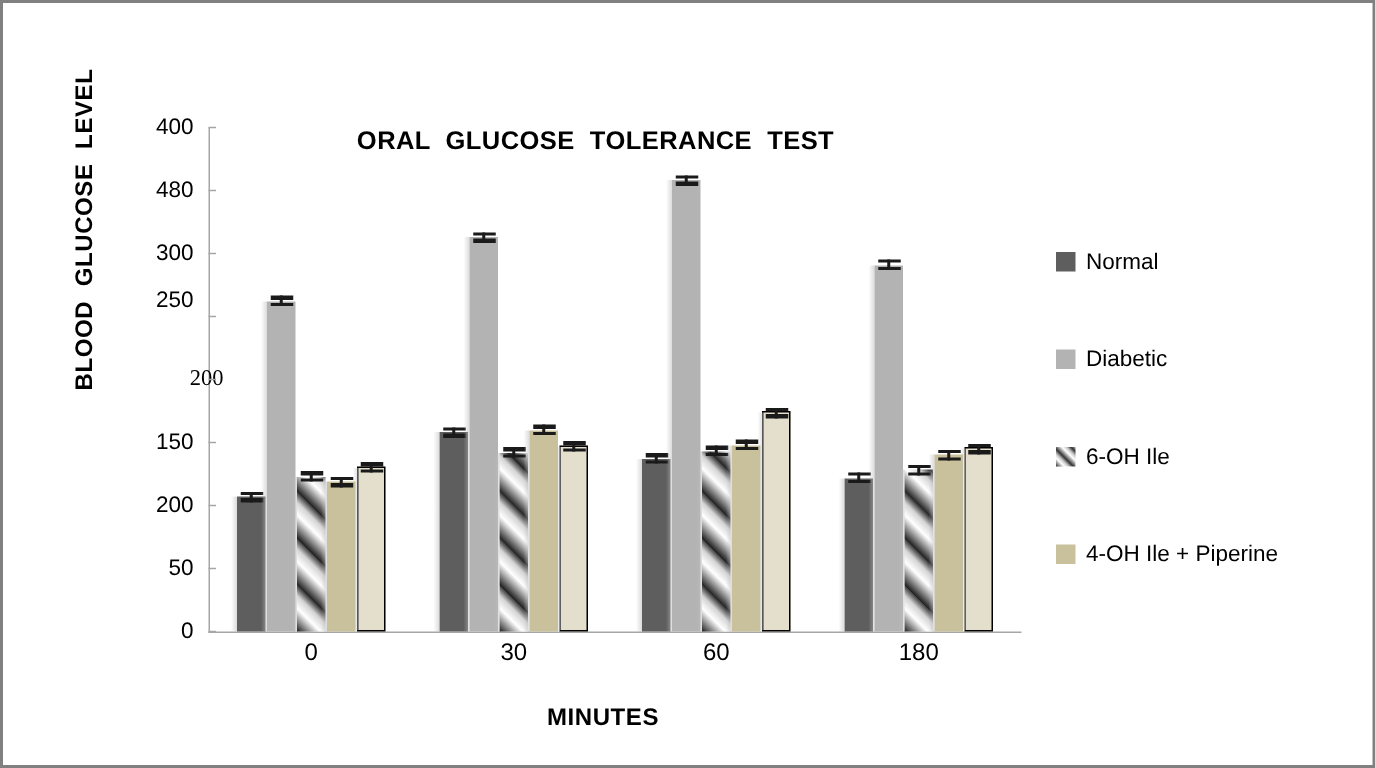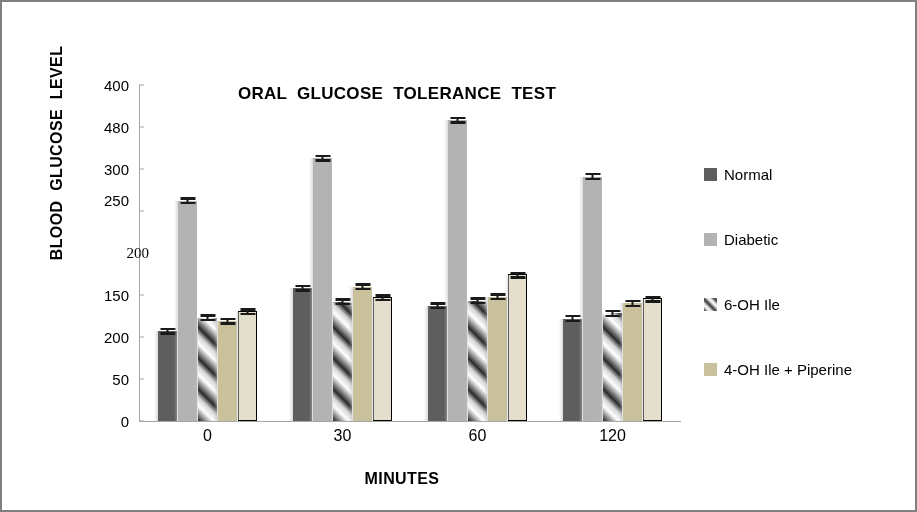--- a/index.html
+++ b/index.html
@@ -456,21 +456,21 @@
             </div>
           </div>
         </div>
       </div>
     </div>
 
   <div id="x-ticks-layer">
       <div class="x-tick-label" style="left: 205.5px;">0</div>
       <div class="x-tick-label" style="left: 340.5px; text-align: center;">30</div>
       <div class="x-tick-label" style="left: 475.5px;">60</div>
-      <div class="x-tick-label" style="left: 610.5px;">120</div>
+      <div class="x-tick-label" style="left: 610.5px;">180</div>
     </div>
 
   <div id="x-axis-title">MINUTES</div>
 
   <div id="legend">
       <div class="legend-item">
         <span class="legend-swatch normal"></span>
         <span class="legend-label">Normal</span>
       </div>
       <div class="legend-item">

